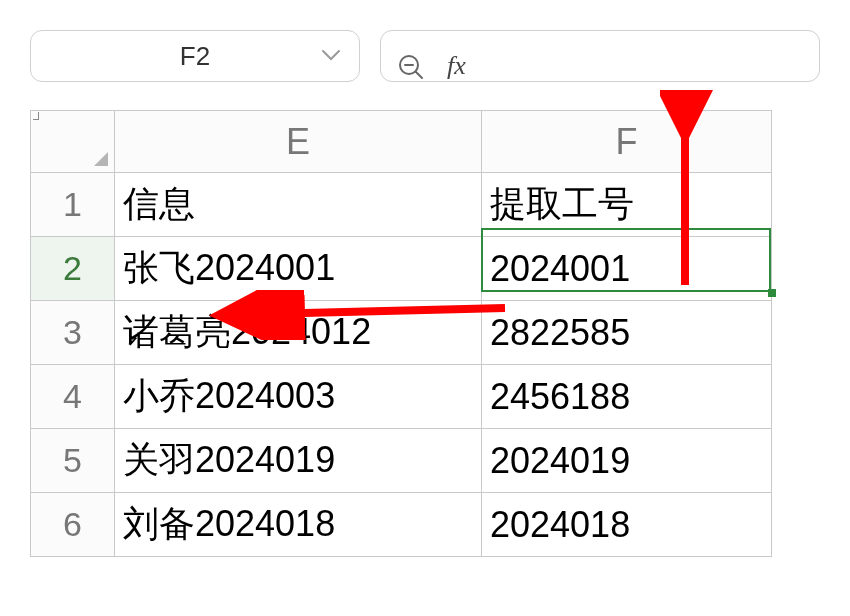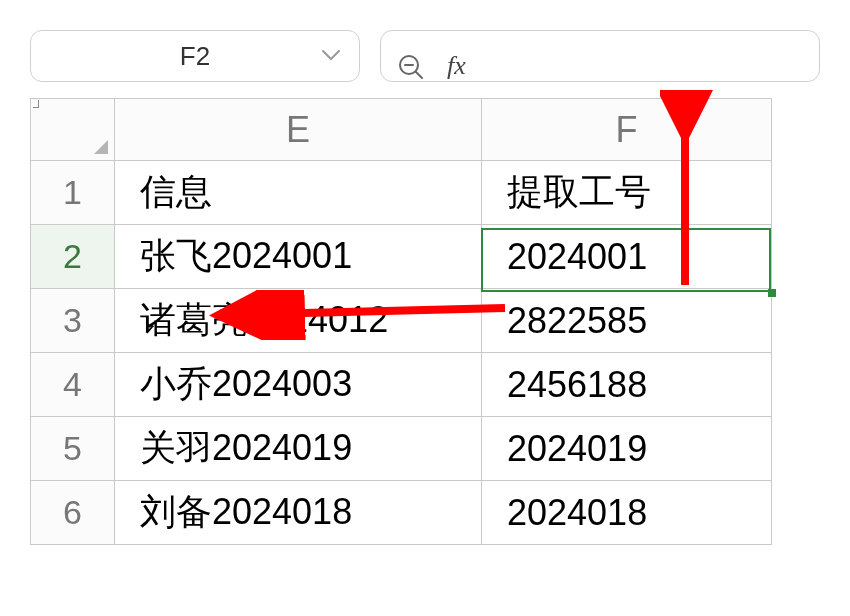--- a/index.html
+++ b/index.html
@@ -14,21 +14,21 @@
       height: 616px;
       position: relative;
       overflow: hidden;
     }
     .container {
       padding: 30px 30px 0 30px;
     }
     .top-bar {
       display: flex;
       gap: 20px;
-      margin-bottom: 16px;
+      margin-bottom: 28px;
       align-items: center;
     }
     .name-box {
       width: 330px;
       height: 52px;
       border: 1px solid #d0d0d0;
       border-radius: 12px;
       display: flex;
       align-items: center;
       justify-content: center;
@@ -92,21 +92,21 @@
     }
     .sheet .row-head {
       background: #fbfbfb;
       color: #777;
       text-align: center;
       font-weight: normal;
       width: 84px;
       font-size: 34px;
     }
     .sheet td.cell {
-      padding: 6px 25px;
+      padding: 6px 8px;
       background: #fff;
       height: 64px;
     }
     .corner {
       width: 84px;
       background: #fbfbfb;
       position: relative;
     }
     .corner-triangle {
       position: absolute;

